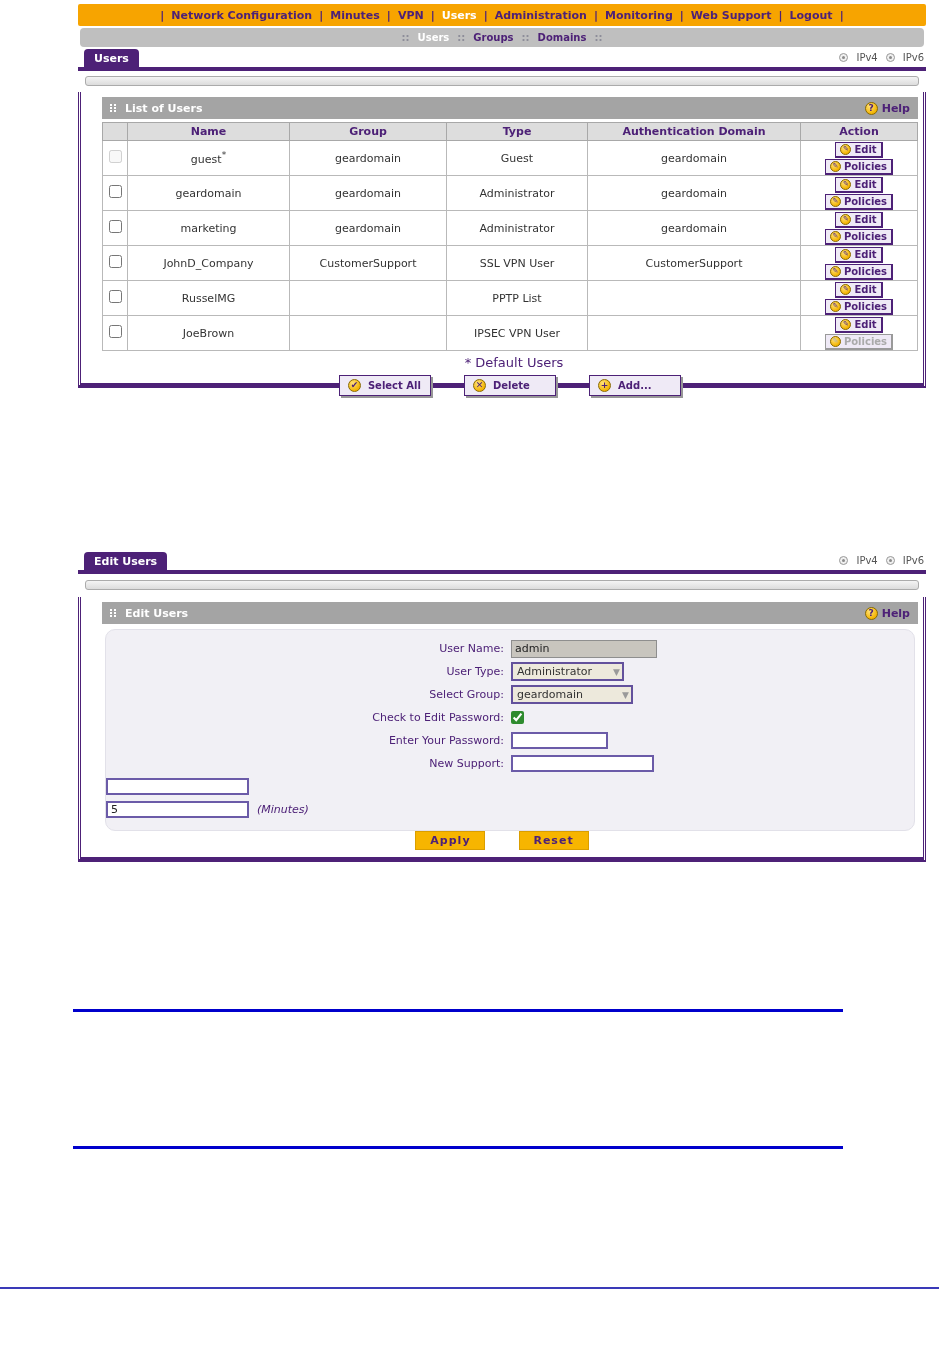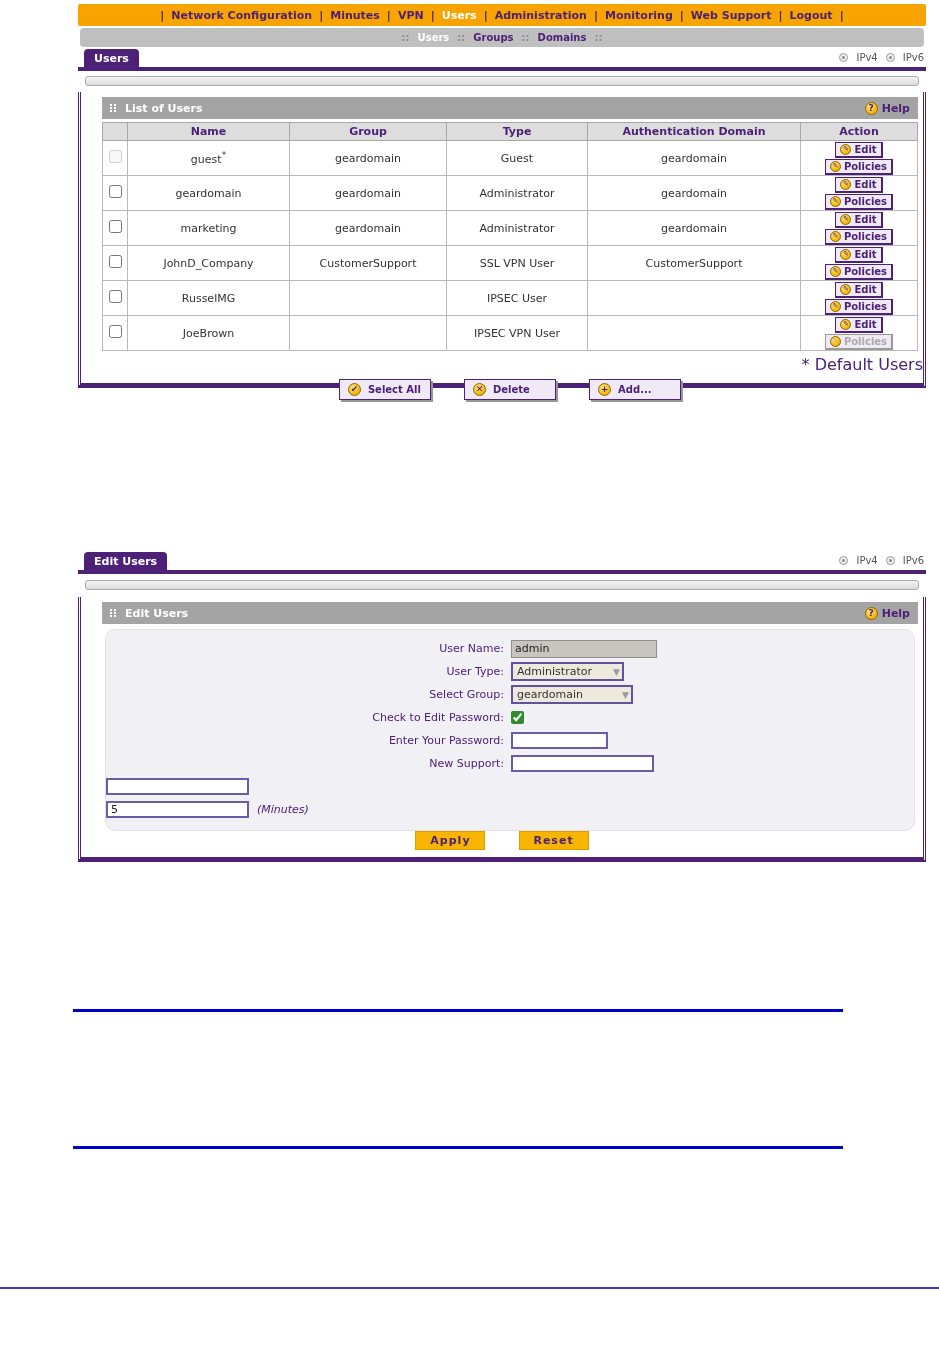--- a/index.html
+++ b/index.html
@@ -78,21 +78,21 @@
   .utable td{height:23px;border:1px solid #b9b9b9;text-align:center;padding:0 2px;color:#333;}
   .utable input[type=checkbox]{width:13px;height:13px;margin:0;}
   sup{font-size:9px;}
   .abtn{display:inline-flex;align-items:center;gap:3px;background:var(--button-lavender,#EFEAF6);
         border:1px solid var(--purple,#4D2177);border-right-width:2px;border-bottom-width:2px;
         color:var(--purple,#4D2177);font-weight:bold;font-size:10px;font-family:inherit;
         padding:1px 4px;margin:0 1px;cursor:pointer;}
   .abtn.disabled{border-color:#9a9a9a;color:#aaa;cursor:default;}
   .abtn.disabled .coin{color:#aaa;}
 
-  .footnote{margin:4px 0 0 8px;color:var(--purple,#4D2177);font-size:16px;text-align:right;}
+  .footnote{margin:4px 0 0 8px;color:var(--purple,#4D2177);font-size:13px;text-align:center;}
   .btnrow{text-align:center;margin-top:3px;}
   .bigbtn{display:inline-flex;align-items:center;gap:7px;min-width:92px;background:var(--button-lavender,#EFEAF6);
           border:1px solid var(--purple,#4D2177);box-shadow:2px 2px 0 #979797;color:var(--purple,#4D2177);
           font-weight:bold;font-size:10px;font-family:inherit;padding:3px 8px;margin:0 14px;cursor:pointer;}
 
   
   .formbox{margin:5px 8px 0;background:#F1F0F5;border:1px solid #E2E1E9;border-radius:10px;padding:7px 0 9px;}
   .frow{display:flex;align-items:center;height:23px;}
   .flabel{width:405px;text-align:right;padding-right:7px;color:var(--purple,#4D2177);font-size:11px;flex:0 0 auto;}
   .fctl{display:flex;align-items:center;gap:8px;}
@@ -254,21 +254,21 @@
               </button><button class="abtn">
                 <span class="coin sm">✎</span>
                 <span>Policies</span>
               </button>
           </td>
         </tr>
         <tr>
           <td><input type="checkbox" class="rowcb" style=""></td>
           <td><span>RusselMG</span></td>
           <td></td>
-          <td>IPSEC User</td>
+          <td>PPTP List</td>
           <td></td>
           <td>
             <button class="abtn">
                 <span class="coin sm">✎</span>
                 <span>Edit</span>
               </button><button class="abtn">
                 <span class="coin sm">✎</span>
                 <span>Policies</span>
               </button>
           </td>

